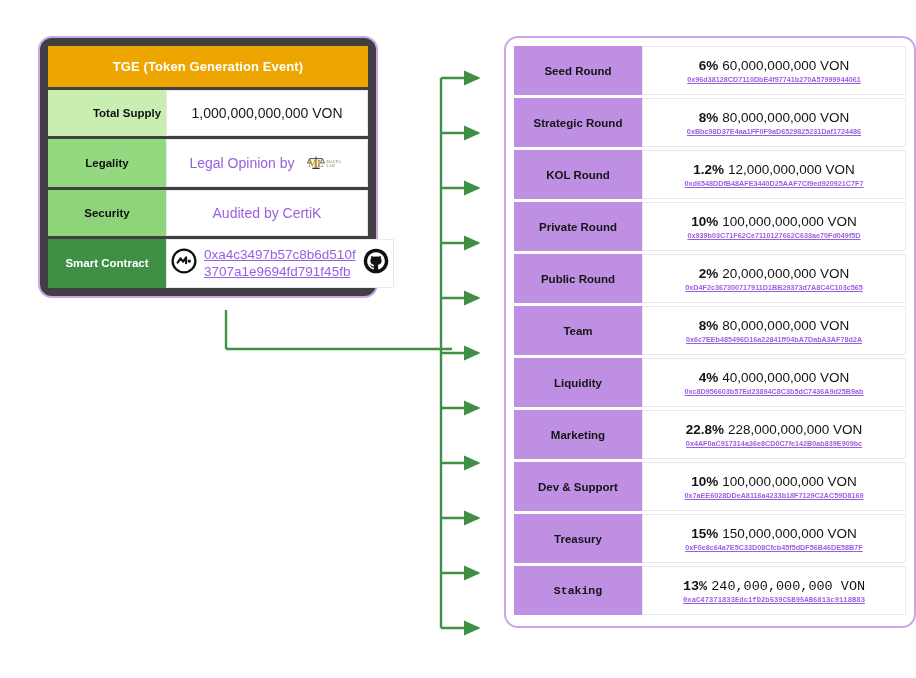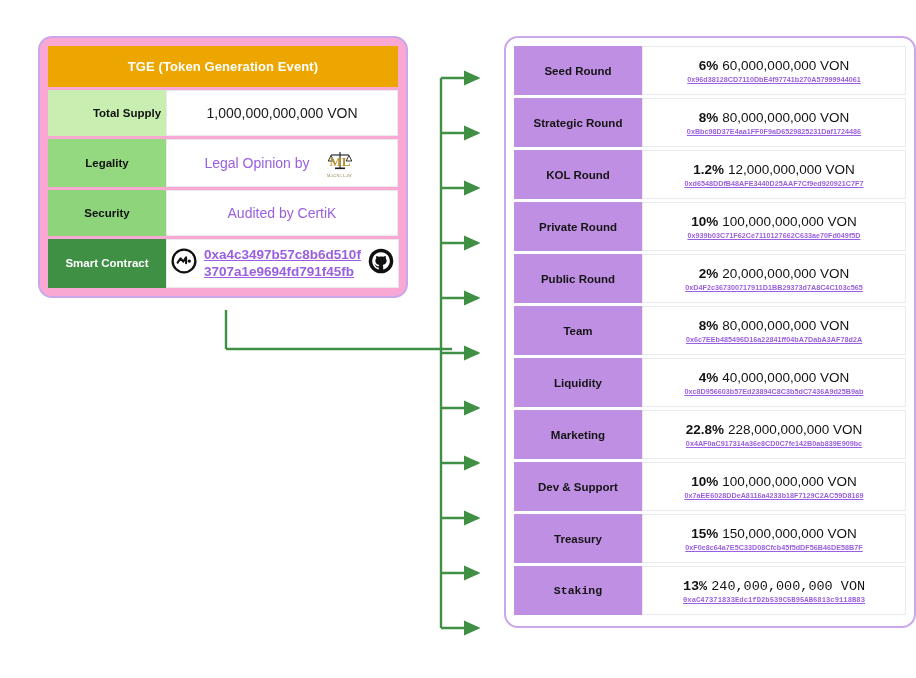--- a/index.html
+++ b/index.html
@@ -13,24 +13,24 @@
     font-family: "Liberation Sans", sans-serif;
     position: relative;
     overflow: hidden;
   }
 
   
   #left-card {
     position: absolute;
     left: 38px;
     top: 36px;
-    width: 370px;
+    width: 340px;
     border: 2px solid #c9a7ea;
     border-radius: 14px;
-    background: #f9a8d4;
+    background: #404040;
     padding: 8px;
     box-sizing: border-box;
   }
   #tge-header {
     background: #eda600;
     color: #ffffff;
     font-size: 13px;
     font-weight: bold;
     text-align: center;
     padding: 13px 4px;
@@ -83,38 +83,37 @@
     display: flex;
     align-items: center;
     gap: 10px;
   }
 
   
   .magna {
     width: 40px;
     height: 34px;
     display: flex;
-    flex-direction: column;
+    flex-direction: row;
     align-items: center;
     justify-content: center;
   }
   .magna-sub {
     font-size: 3.6px;
     color: #8a7441;
     letter-spacing: .3px;
     margin-top: 1px;
     font-family: "Liberation Serif", serif;
   }
 
   .contract-wrap {
     display: flex;
     align-items: center;
     gap: 7px;
     justify-content: center;
-    font-weight: bold;
   }
   .contract-link {
     color: #9a5fe0;
     font-size: 13.5px;
     text-decoration: underline;
     line-height: 1.28;
     text-align: left;
     white-space: nowrap;
   }
 

